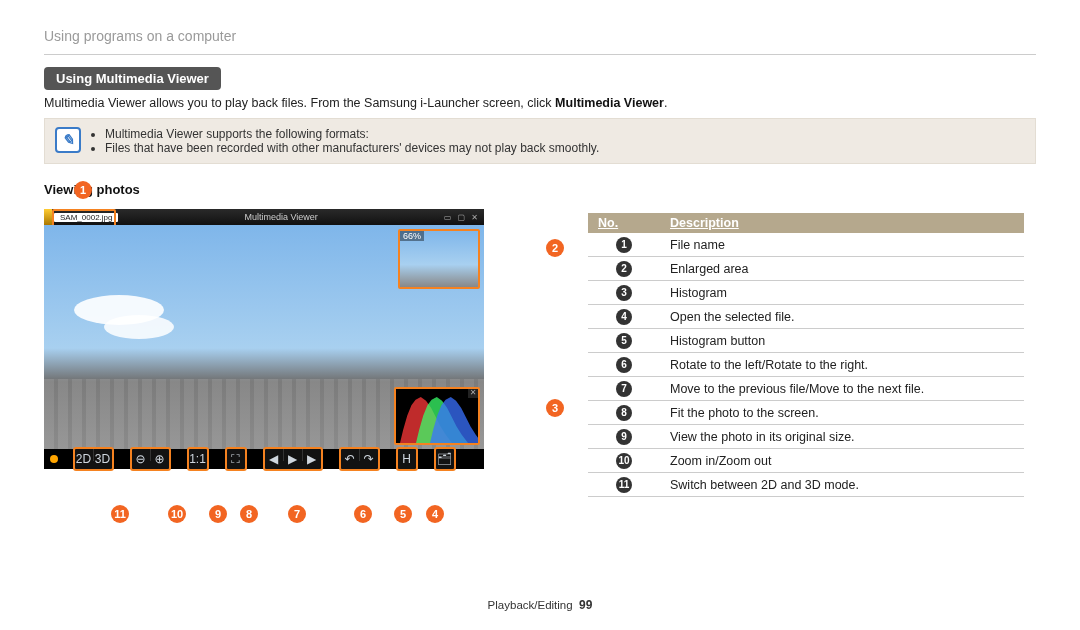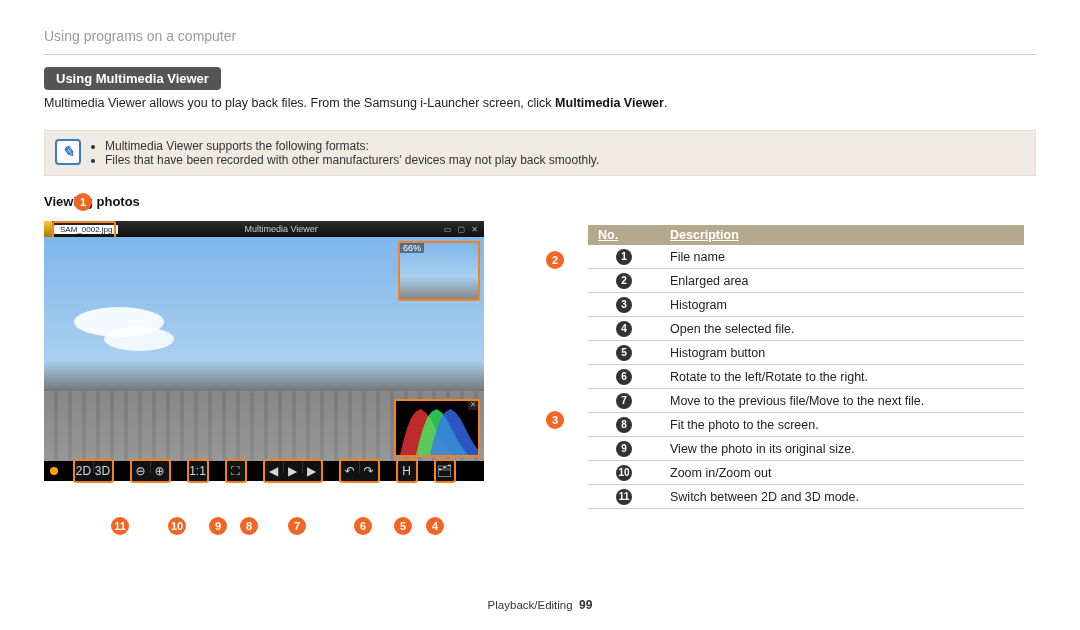--- a/index.html
+++ b/index.html
@@ -30,21 +30,21 @@
     display:inline-block;
     background:#555;
     color:#fff;
     font-weight:bold;
     font-size:13px;
     padding:4px 12px;
     border-radius:4px;
     margin-bottom:6px;
   }
   .intro{
-    margin-bottom:20px;
+    margin-bottom:8px;
   }
   .intro b{color:#111;}
   .note{
     display:flex;
     background:#efeae3;
     border:1px solid #e3ddd3;
     padding:8px 10px;
     gap:10px;
     align-items:flex-start;
     font-size:12px;

